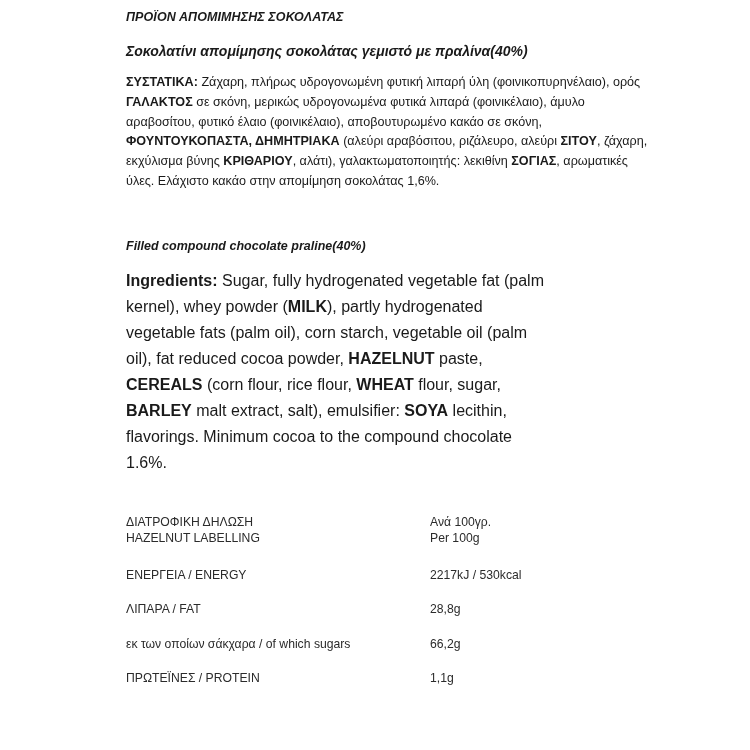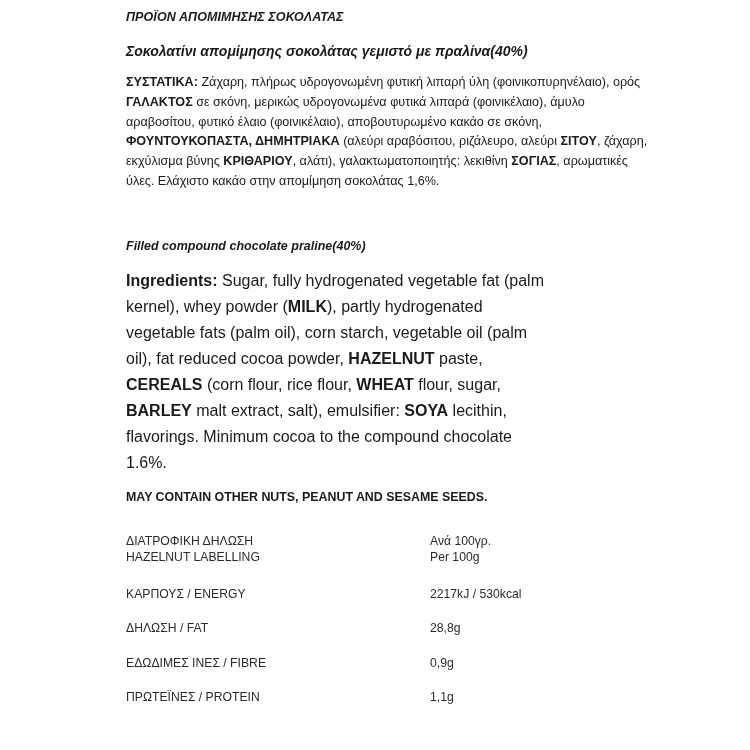--- a/index.html
+++ b/index.html
@@ -117,48 +117,47 @@
 
   <p class="ingredients el"><b>ΣΥΣΤΑΤΙΚΑ:</b><span> Ζάχαρη, πλήρως υδρογονωμένη φυτική λιπαρή ύλη (φοινικοπυρηνέλαιο), ορός </span><b>ΓΑΛΑΚΤΟΣ</b><span> σε σκόνη, μερικώς υδρογονωμένα φυτικά λιπαρά (φοινικέλαιο), άμυλο αραβοσίτου, φυτικό έλαιο (φοινικέλαιο), αποβουτυρωμένο κακάο σε σκόνη, </span><b>ΦΟΥΝΤΟΥΚΟΠΑΣΤΑ, ΔΗΜΗΤΡΙΑΚΑ</b><span> (αλεύρι αραβόσιτου, ριζάλευρο, αλεύρι </span><b>ΣΙΤΟΥ</b><span>, ζάχαρη, εκχύλισμα βύνης </span><b>ΚΡΙΘΑΡΙΟΥ</b><span>, αλάτι), γαλακτωματοποιητής: λεκιθίνη </span><b>ΣΟΓΙΑΣ</b><span>, αρωματικές ύλες. Ελάχιστο κακάο στην απομίμηση σοκολάτας 1,6%.</span></p>
 
 
   <div class="spacer-lg"></div>
 
   <p class="product-name-en">Filled compound chocolate praline(40%)</p>
 
   <p class="ingredients en"><b>Ingredients:</b><span> Sugar, fully hydrogenated vegetable fat (palm kernel), whey powder (</span><b>MILK</b><span>), partly hydrogenated vegetable fats (palm oil), corn starch, vegetable oil (palm oil), fat reduced cocoa powder, </span><b>HAZELNUT</b><span> paste, </span><b>CEREALS</b><span> (corn flour, rice flour, </span><b>WHEAT</b><span> flour, sugar, </span><b>BARLEY</b><span> malt extract, salt), emulsifier: </span><b>SOYA</b><span> lecithin, flavorings. Minimum cocoa to the compound chocolate 1.6%.</span></p>
 
-  <p class="allergen-warning en">MAY CONTAIN OTHER NUTS, PEANUT AND SESAME SEEDS.</p>
 
   <div class="spacer-md"></div>
 
   <table class="nutrition">
     <tbody>
       <tr class="head">
         <td class="nut-label">
           <span class="nut-sub">ΔΙΑΤΡΟΦΙΚΗ ΔΗΛΩΣΗ</span>
           <span class="nut-sub">HAZELNUT LABELLING</span>
         </td>
         <td class="nut-value">
           <span class="nut-sub">Ανά 100γρ.</span>
           <span class="nut-sub">Per 100g</span>
         </td>
       </tr>
 
     <tr class="row">
-          <td class="nut-label">ΚΑΡΠΟΥΣ / ENERGY</td>
+          <td class="nut-label">ΕΝΕΡΓΕΙΑ / ENERGY</td>
           <td class="nut-value"><span class="val-inner wide">2217kJ / 530kcal</span></td>
         </tr>
         <tr class="row">
-          <td class="nut-label">ΔΗΛΩΣΗ / FAT</td>
+          <td class="nut-label">ΛΙΠΑΡΑ / FAT</td>
           <td class="nut-value"><span class="val-inner">28,8g</span></td>
         </tr>
         <tr class="row">
-          <td class="nut-label">ΕΔΩΔΙΜΕΣ ΙΝΕΣ / FIBRE</td>
-          <td class="nut-value"><span class="val-inner">0,9g</span></td>
+          <td class="nut-label">εκ των οποίων σάκχαρα / of which sugars</td>
+          <td class="nut-value"><span class="val-inner">66,2g</span></td>
         </tr>
         <tr class="row">
           <td class="nut-label">ΠΡΩΤΕΪΝΕΣ / PROTEIN</td>
           <td class="nut-value"><span class="val-inner">1,1g</span></td>
         </tr>
       </tbody>
   </table>
 
 </div>
 

